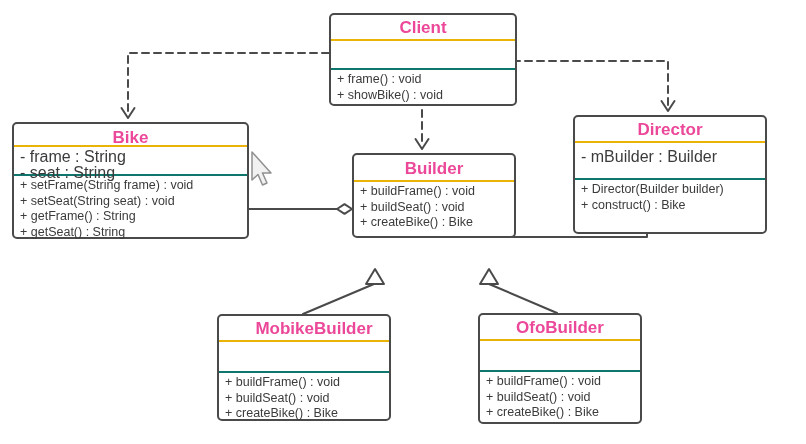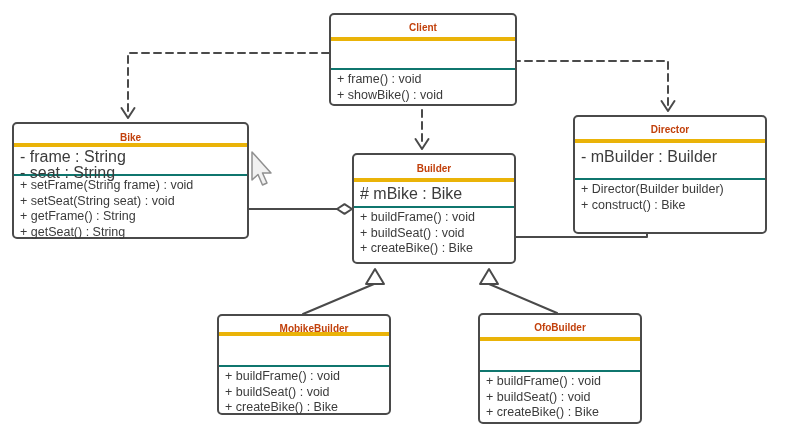--- a/index.html
+++ b/index.html
@@ -17,24 +17,24 @@
   .uml-class {
     position: absolute;
     z-index: 1;
     background: #ffffff;
     border: 2px solid #4a4a4a;
     border-radius: 5px;
     color: #3b3b3b;
   }
   .uml-title {
     font-weight: bold;
-    font-size: 10px;
-    color: #c2410c;
+    font-size: 17px;
+    color: #ec4899;
     text-align: center;
-    border-bottom: 4px solid #eab308;
+    border-bottom: 2px solid #eab308;
     box-sizing: border-box;
   }
   .uml-attrs {
     border-bottom: 2px solid #0f766e;
     box-sizing: border-box;
     padding: 2px 20px 0 6px;
     font-size: 16px;
     line-height: 15.5px;
     white-space: nowrap;
   }
@@ -61,21 +61,21 @@
   #cls-builder .uml-title   { height: 27px; line-height: 27px; }
   #cls-builder .uml-attrs   { height: 26px; padding-top: 4px; }
   #cls-builder .uml-methods { height: 54px; }
 
   #cls-director { left: 573px; top: 115px; width: 190px; }
   #cls-director .uml-title   { height: 26px; line-height: 26px; }
   #cls-director .uml-attrs   { height: 37px; padding-top: 6px; }
   #cls-director .uml-methods { height: 52px; }
 
   #cls-mobike  { left: 217px; top: 314px; width: 170px; }
-  #cls-mobike .uml-title   { height: 20px; line-height: 26px; padding-left: 20px; }
+  #cls-mobike .uml-title   { height: 26px; line-height: 26px; padding-left: 20px; }
   #cls-mobike .uml-attrs   { height: 31px; }
   #cls-mobike .uml-methods { height: 46px; }
 
   #cls-ofo     { left: 478px; top: 313px; width: 160px; }
   #cls-ofo .uml-title   { height: 26px; line-height: 26px; }
   #cls-ofo .uml-attrs   { height: 31px; }
   #cls-ofo .uml-methods { height: 50px; }
 
   
   .solid-line, .dash-line, .open-arrow {
@@ -149,23 +149,20 @@
     <div class="uml-methods">
       <div>+ setFrame(String frame) : void</div>
       <div>+ setSeat(String seat) : void</div>
       <div>+ getFrame() : String</div>
       <div>+ getSeat() : String</div>
     </div>
   </div>
 
   <div class="uml-class" id="cls-builder">
     <div class="uml-title">Builder</div>
-    <div class="uml-attrs">
-      <div># mBike : Bike</div>
-    </div>
     <div class="uml-methods">
       <div>+ buildFrame() : void</div>
       <div>+ buildSeat() : void</div>
       <div>+ createBike() : Bike</div>
     </div>
   </div>
 
   <div class="uml-class" id="cls-director">
     <div class="uml-title">Director</div>
     <div class="uml-attrs">

